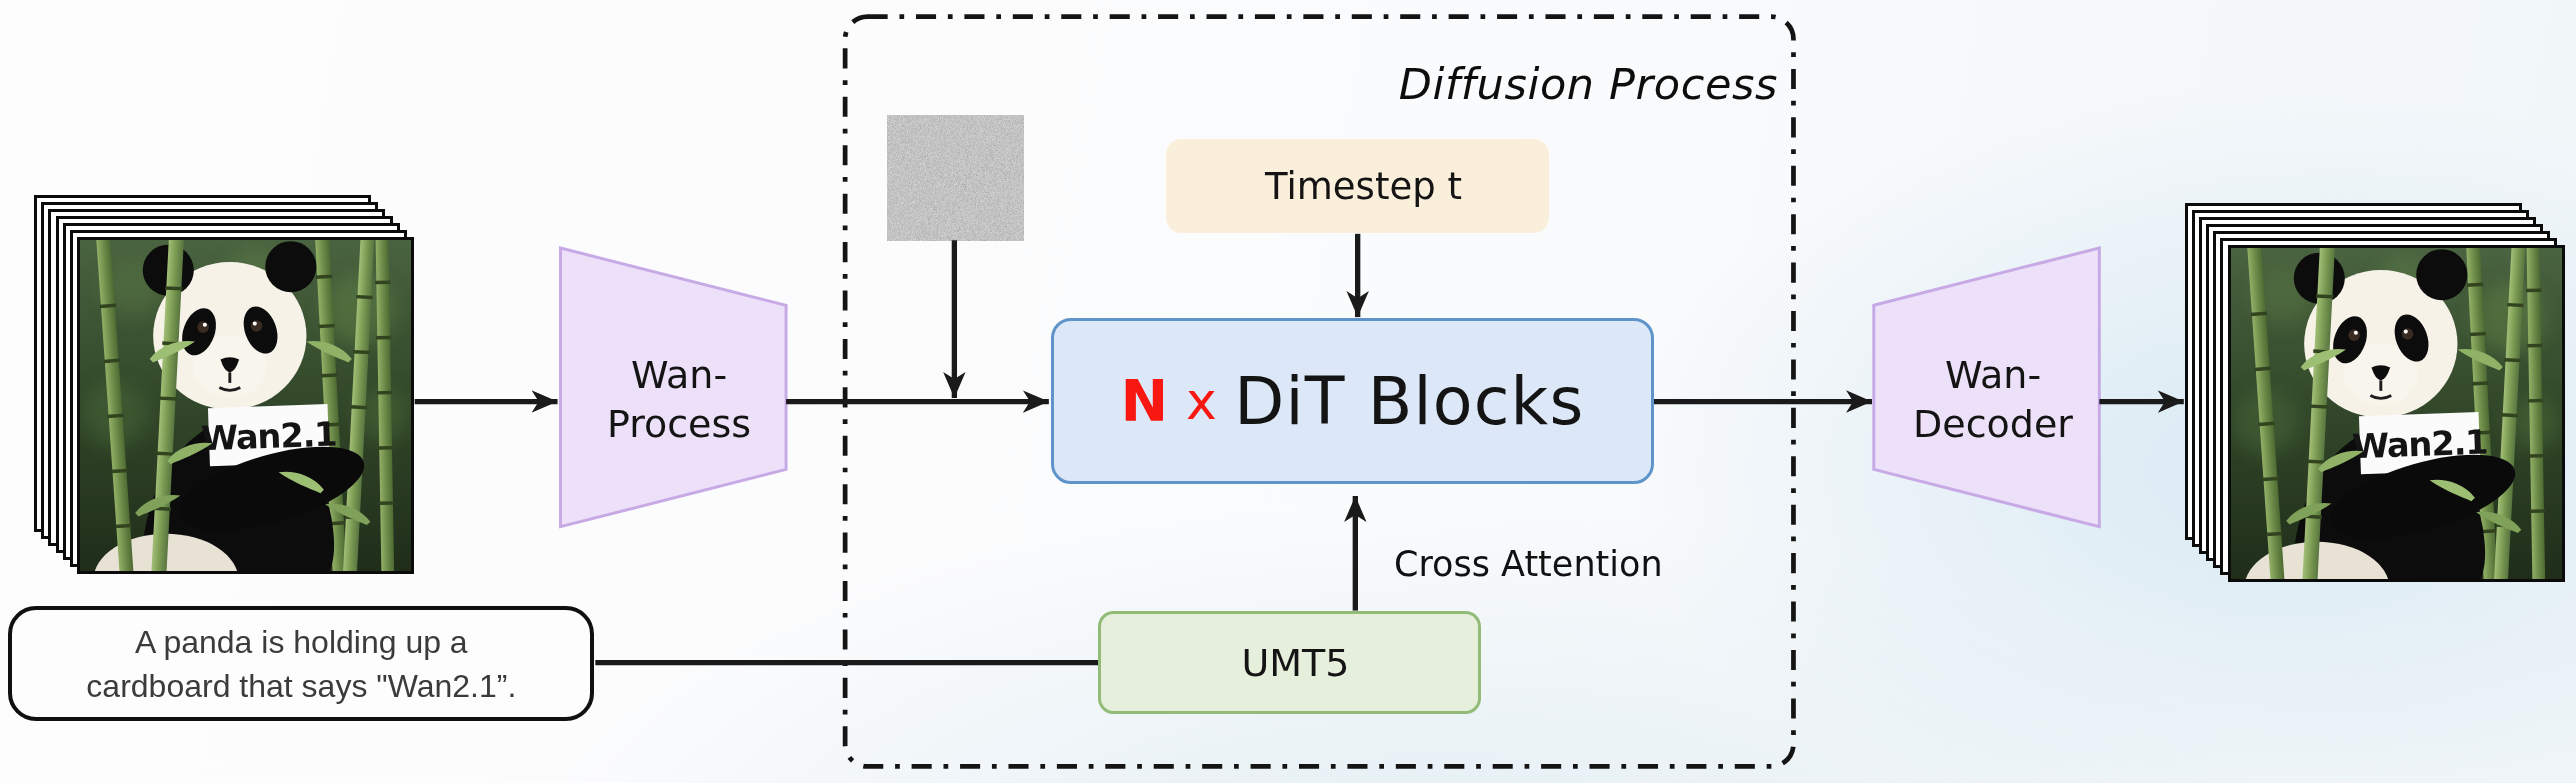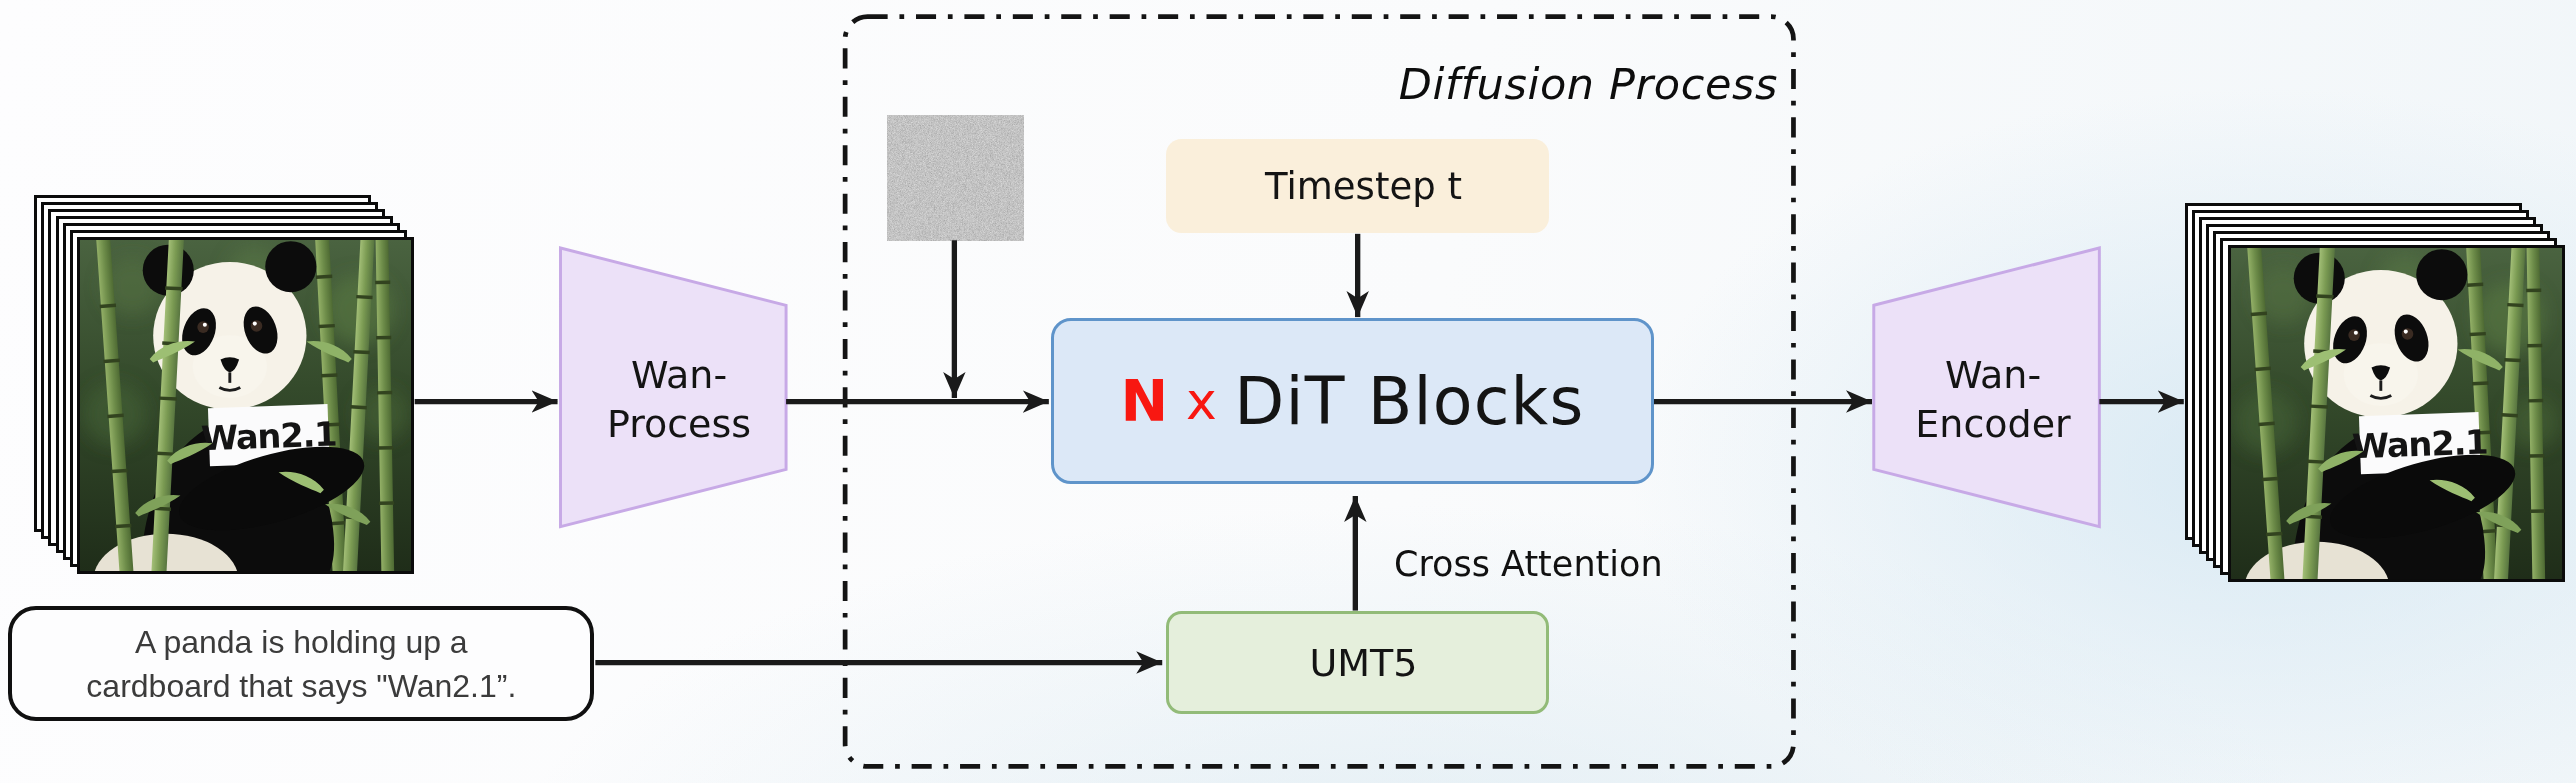--- a/index.html
+++ b/index.html
@@ -13,21 +13,21 @@
   #canvas{position:absolute;left:0;top:0;z-index:1;}
   .overlay{position:absolute;z-index:2;box-sizing:border-box;}
   .lbl{display:flex;align-items:center;justify-content:center;color:#141414;padding-left:12px;}
 
   .title{font-style:italic;font-size:43px;letter-spacing:0.6px;color:#0d0d0d;
     text-align:right;white-space:nowrap;}
 
   .box-timestep{left:1166px;top:139px;width:383px;height:94px;background:#faefdb;border-radius:15.4px;}
   .box-dit{left:1051px;top:318px;width:603px;height:166px;background:#dce8f7;
     border:3px solid #5f94ca;border-radius:20px;display:flex;align-items:center;justify-content:center;gap:17.7px;}
-  .box-umt5{left:1166px;top:611px;width:383px;height:103px;background:#e5efdc;
+  .box-umt5{left:1098px;top:611px;width:383px;height:103px;background:#e5efdc;
     border:3.5px solid #92bb78;border-radius:15.4px;}
   .bubble{left:8.3px;top:606px;width:586px;height:115px;background:#fdfdfe;border:4.1px solid #101010;
     border-radius:28px;display:flex;flex-direction:column;align-items:center;justify-content:center;}
   .bubble div{font-family:"Liberation Sans",sans-serif;font-size:32px;line-height:44px;color:#3b3b3b;}
 
   .dit-n{font-size:57px;font-weight:bold;color:#f81711;}
   .dit-x{font-size:52px;color:#f81711;}
   .dit-rest{font-size:65px;color:#141414;letter-spacing:1.2px;}
   .t62{font-size:37px;}
   .t64{font-size:38px;}
@@ -205,21 +205,21 @@
     <div>A panda is holding up a</div>
     <div>cardboard that says "Wan2.1”.</div>
   </div>
 
   <div class="overlay lbl trap-label" style="left:560px;top:350px;">
     <div>Wan-</div>
     <div>Process</div>
   </div>
   <div class="overlay lbl trap-label" style="left:1874px;top:350px;">
     <div>Wan-</div>
-    <div>Encoder</div>
+    <div>Decoder</div>
   </div>
 
   <div>
     <div class="frame overlay" style="left:34px;top:195px;"></div>
     <div class="frame overlay" style="left:41px;top:202px;"></div>
     <div class="frame overlay" style="left:48px;top:209px;"></div>
     <div class="frame overlay" style="left:56px;top:216px;"></div>
     <div class="frame overlay" style="left:63px;top:223px;"></div>
     <div class="frame overlay" style="left:70px;top:230px;"></div>
     <div class="frame overlay" style="left:77px;top:237px;">

